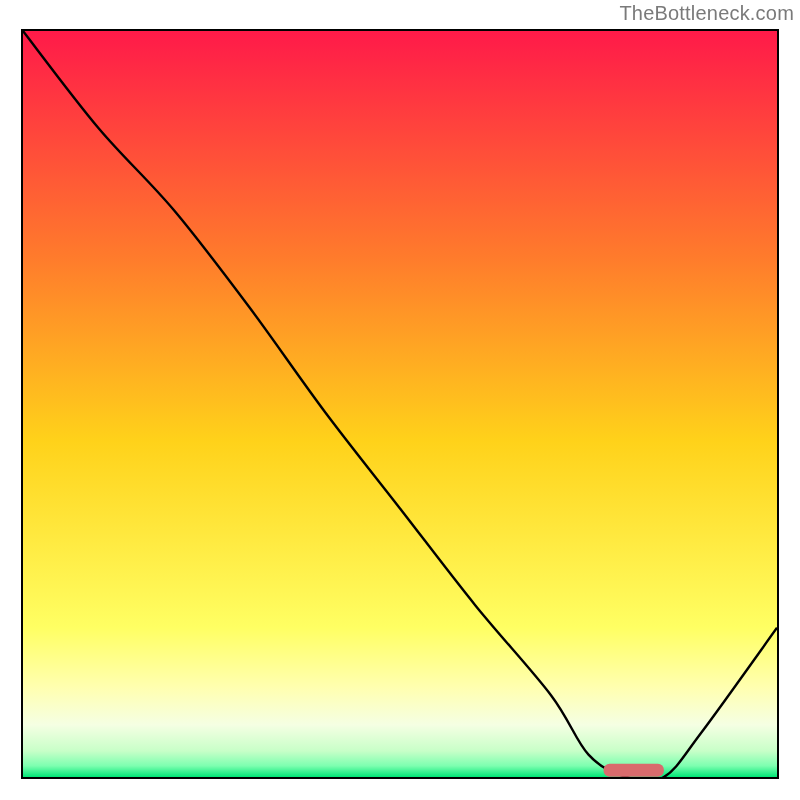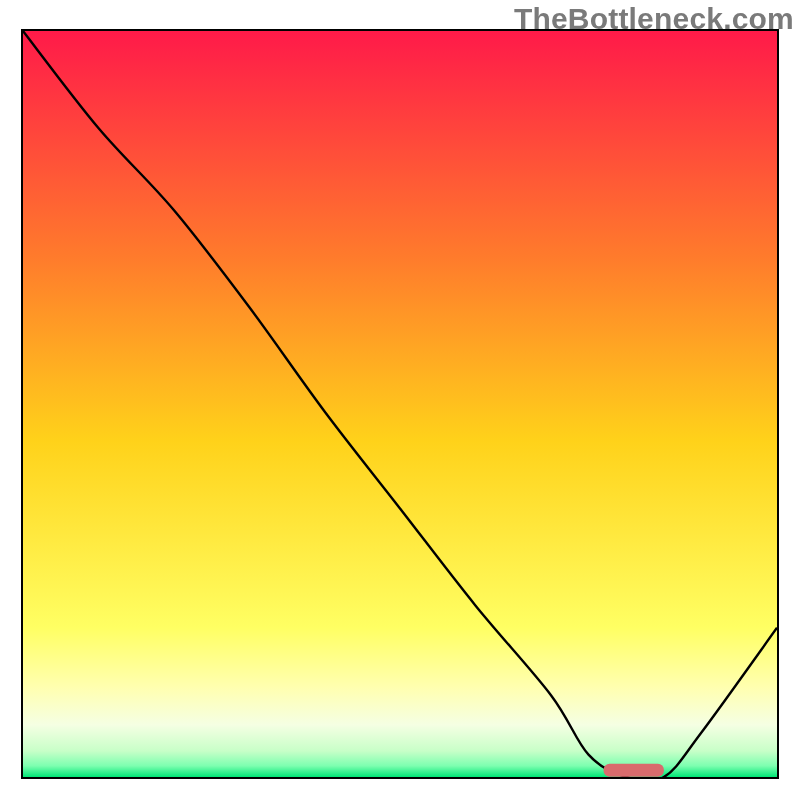--- a/index.html
+++ b/index.html
@@ -13,22 +13,22 @@
   }
   .stage {
     position: relative;
     width: 800px;
     height: 800px;
   }
   .watermark {
     position: absolute;
     top: 2px;
     right: 6px;
-    font-size: 30px;
-    font-weight: 700;
+    font-size: 20px;
+    font-weight: 400;
     color: #7a7a7a;
     letter-spacing: 0.2px;
     user-select: none;
   }
   .plot-box {
     position: absolute;
     left: 21px;
     top: 29px;
     width: 758px;
     height: 750px;

